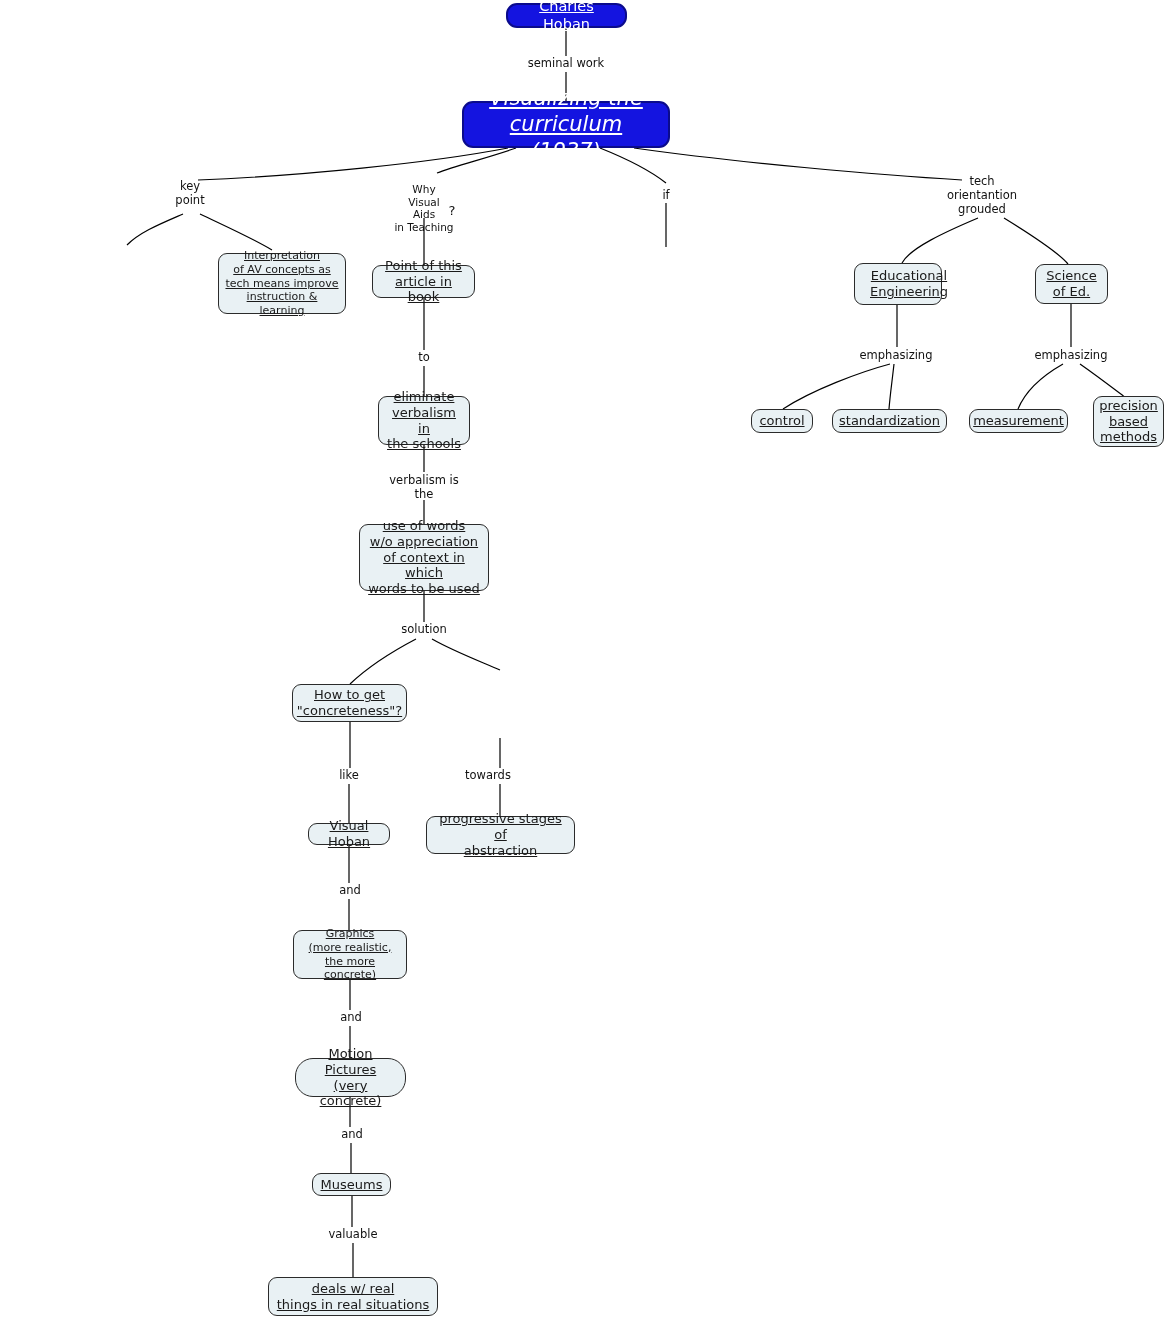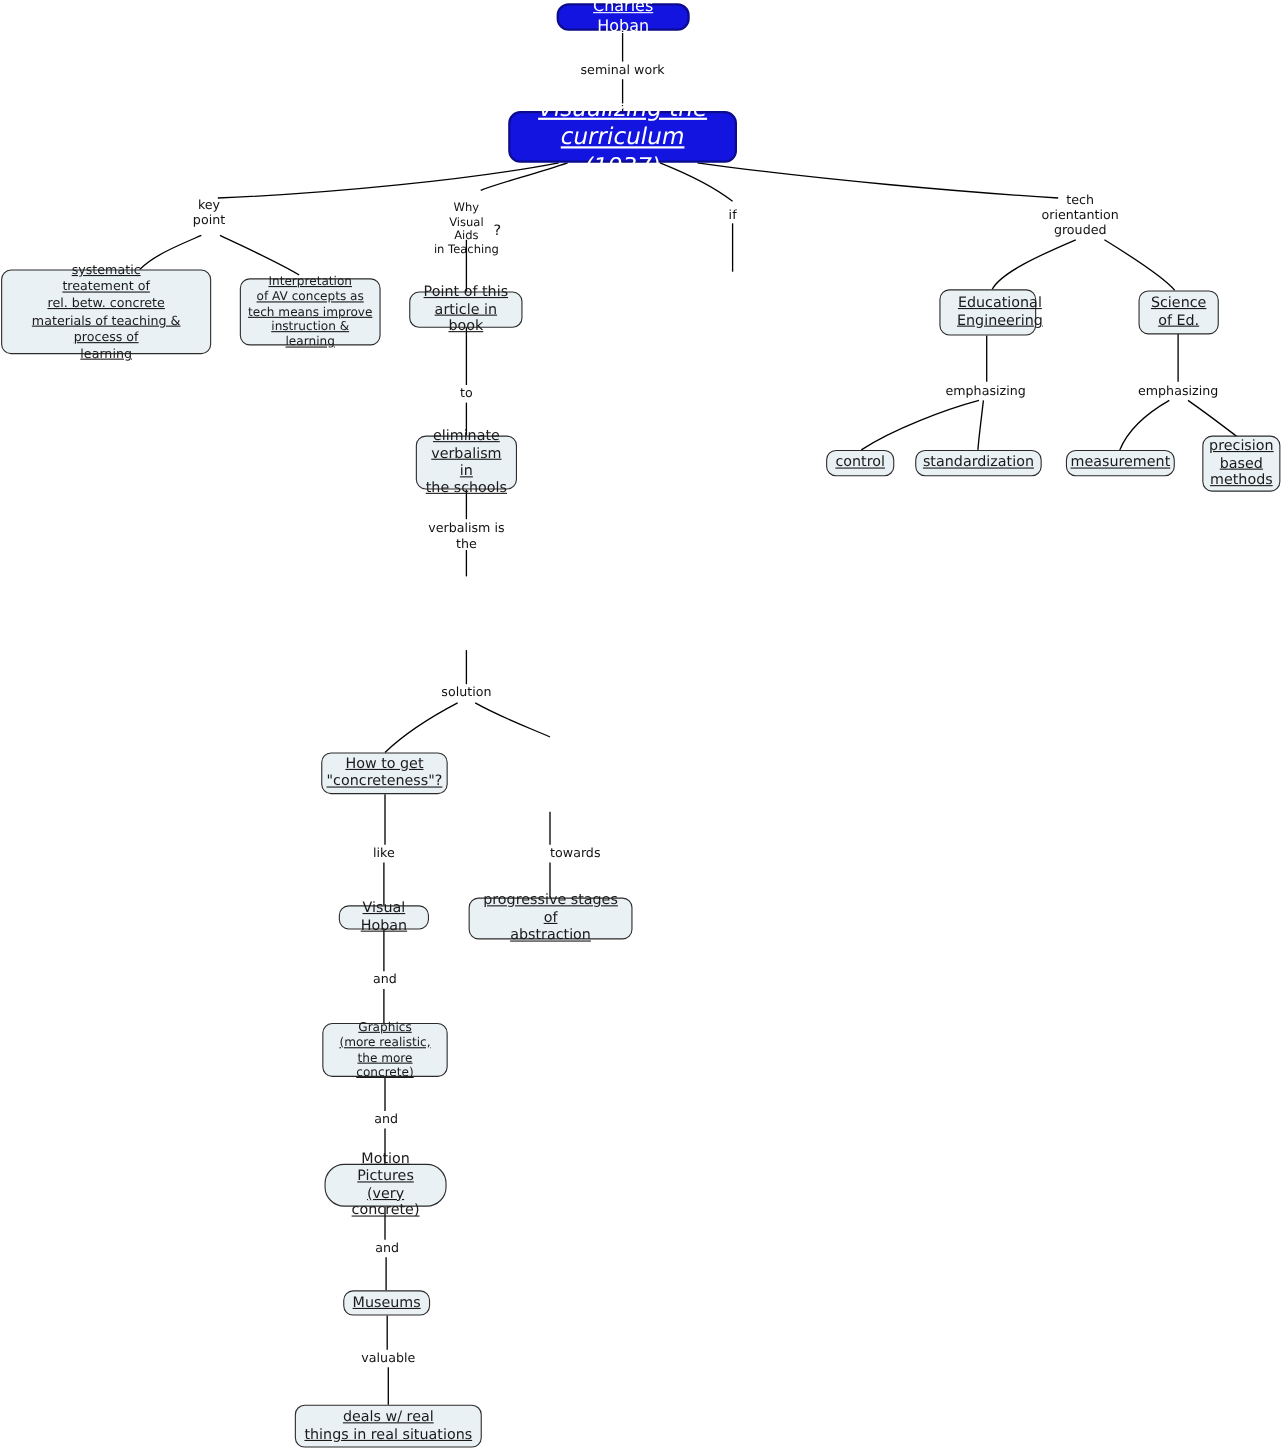--- a/index.html
+++ b/index.html
@@ -148,25 +148,20 @@
       <path d="M352,1196 L352,1227"></path>
       <path d="M353,1243 L353,1277"></path>
     </g>
   </svg>
 
   <div class="node root" style="left:506px; top:3px; width:121px; height:25px;">Charles Hoban</div>
 
   <div class="node work" style="left:462px; top:101px; width:208px; height:47px;">Visualizing the curriculum
 (1937)</div>
 
-  <div class="node big" style="left:1px; top:245px; width:191px; height:77px;">systematic
-treatement of
-rel. betw. concrete
-materials of teaching &amp; process of
-learning</div>
 
   <div class="node small" style="left:218px; top:253px; width:128px; height:61px;">Interpretation
 of AV concepts as
 tech means improve
 instruction &amp; learning</div>
 
   <div class="node med" style="left:372px; top:265px; width:103px; height:33px;">Point of this
 article in book</div>
 
 
@@ -183,20 +178,24 @@
   <div class="node med" style="left:969px; top:409px; width:99px; height:24px;">measurement</div>
 
   <div class="node med" style="left:1093px; top:396px; width:71px; height:51px;">precision
 based
 methods</div>
 
   <div class="node med" style="left:378px; top:396px; width:92px; height:49px;">eliminate
 verbalism in
 the schools</div>
 
+  <div class="node med" style="left:359px; top:524px; width:130px; height:67px;">use of words
+w/o appreciation
+of context in which
+words to be used</div>
 
   <div class="node med" style="left:292px; top:684px; width:115px; height:38px;">How to get
 "concreteness"?</div>
 
 
   <div class="node med" style="left:426px; top:816px; width:149px; height:38px;">progressive stages of
 abstraction</div>
 
   <div class="node med" style="left:308px; top:823px; width:82px; height:22px;">Visual Hoban</div>
 
@@ -236,21 +235,21 @@
 
   <div class="edge-label" style="left:404px; top:351px; width:40px;">to</div>
 
   <div class="edge-label" style="left:380px; top:474px; width:88px;">verbalism is
 the</div>
 
   <div class="edge-label" style="left:390px; top:623px; width:68px;">solution</div>
 
   <div class="edge-label" style="left:328px; top:769px; width:42px;">like</div>
 
-  <div class="edge-label" style="left:491px; top:769px; width:64px;">towards</div>
+  <div class="edge-label" style="left:456px; top:769px; width:64px;">towards</div>
 
   <div class="edge-label" style="left:329px; top:884px; width:42px;">and</div>
 
   <div class="edge-label" style="left:330px; top:1011px; width:42px;">and</div>
 
   <div class="edge-label" style="left:331px; top:1128px; width:42px;">and</div>
 
   <div class="edge-label" style="left:320px; top:1228px; width:66px;">valuable</div>
 
 </div>

